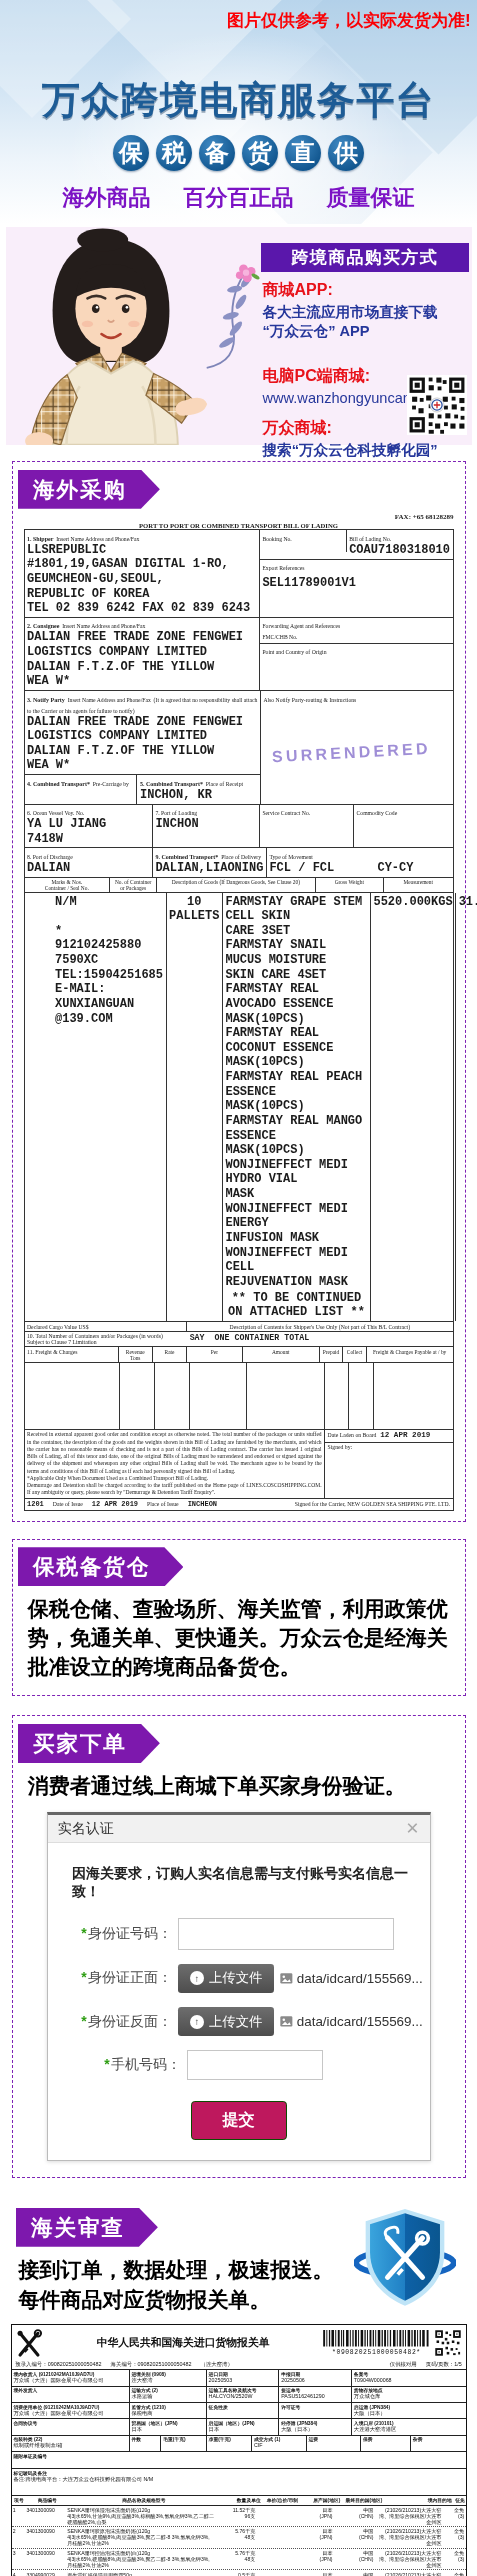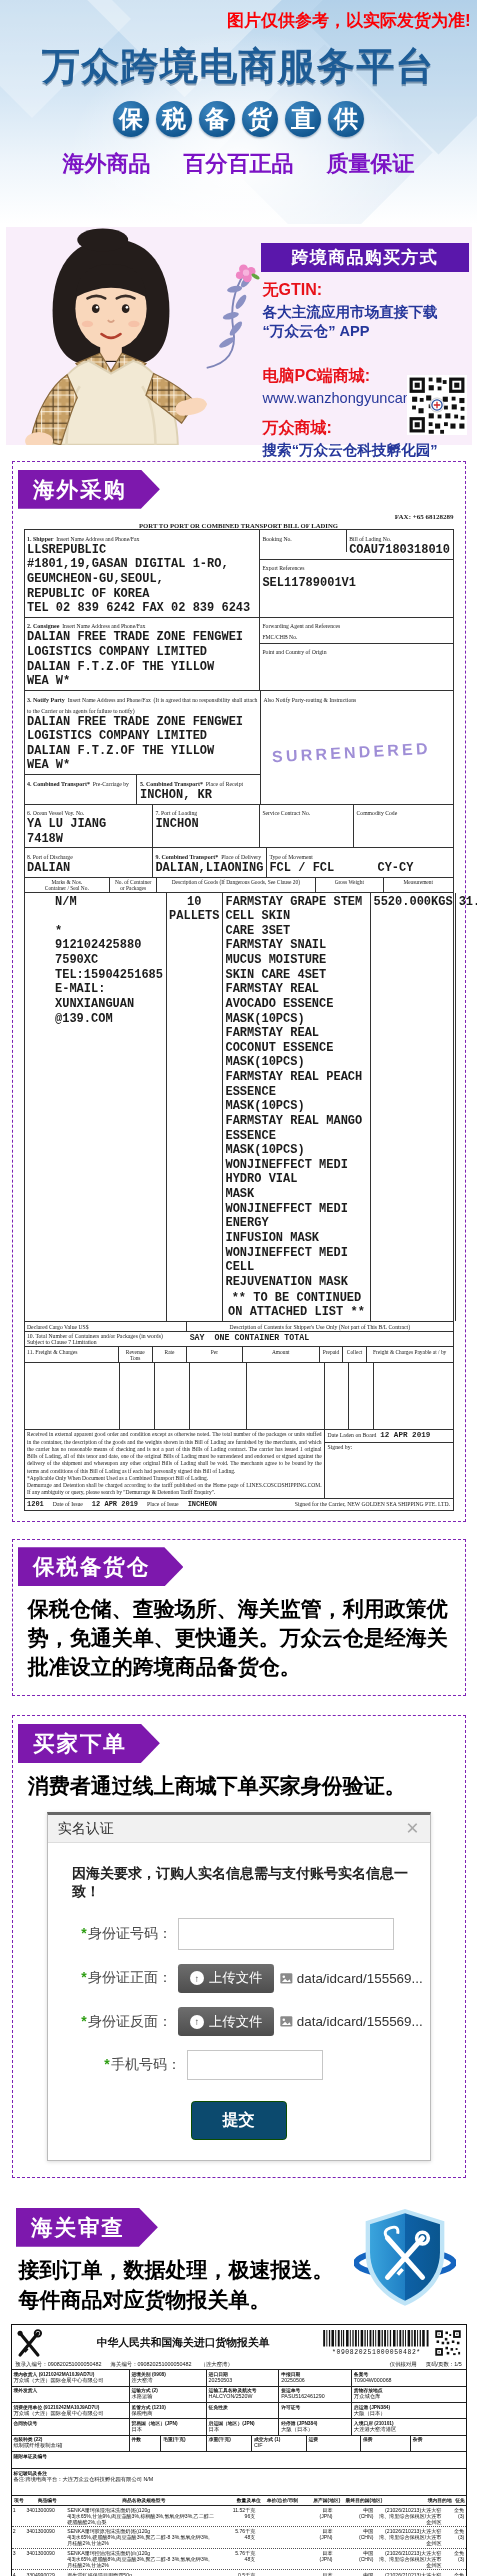--- a/index.html
+++ b/index.html
@@ -10,21 +10,21 @@
   
   .hero{position:relative;height:224px;background:linear-gradient(180deg,#b9d5ec 0%,#d3e5f4 40%,#eef5fb 72%,#ffffff 100%);overflow:hidden;}
   .tri{position:absolute;background:rgba(255,255,255,.28);transform:rotate(45deg);}
   .t1{width:140px;height:140px;left:-38px;top:-51px;}
   .t2{width:191px;height:191px;right:-57px;top:-76px;background:rgba(160,195,225,.25);}
   .t3{width:165px;height:165px;left:102px;top:-102px;background:rgba(255,255,255,.35);}
   .t4{width:153px;height:153px;right:76px;top:76px;background:rgba(170,200,228,.18);}
   .glow{position:absolute;left:60px;top:25.5px;width:356px;height:274px;border-radius:50%;
         background:radial-gradient(ellipse at center,rgba(255,255,255,.95) 0%,rgba(255,255,255,0) 68%);}
   .disclaimer{position:absolute;top:9px;right:6.4px;font-size:17px;font-weight:800;color:#fb0005;z-index:3;}
-  .hero-title{position:relative;z-index:2;margin-top:41px;text-align:center;font-size:38px;font-weight:800;
+  .hero-title{position:relative;z-index:2;margin-top:75px;text-align:center;font-size:38px;font-weight:800;
       color:#1d5c96;letter-spacing:1.3px;text-shadow:0 1.9px 0.6px rgba(10,44,82,.4);}
   .circles{position:relative;z-index:2;display:flex;justify-content:center;gap:7px;margin-top:9px;}
   .circle{width:36px;height:36px;border-radius:50%;background:radial-gradient(circle at 35% 28%,#3e88c2,#11568f 75%);
       color:#fff;font-size:24px;font-weight:800;display:flex;align-items:center;justify-content:center;box-shadow:0 1.3px 1.9px rgba(10,44,82,.35);}
   .hero-sub{position:relative;z-index:2;display:flex;justify-content:center;gap:33px;margin-top:11.5px;
       font-size:22px;font-weight:800;color:#7c13c5;}
 
   
   .pcard{position:relative;width:466px;height:218px;margin:2.5px auto 0;background:#f9eefa;}
   .pbanner{position:absolute;left:255px;right:2.5px;top:16.5px;height:29px;background:#5a17ab;color:#fff;
@@ -74,21 +74,21 @@
   .star{color:#2f9e14;font-weight:800;margin-right:1.3px;}
   .tinput{height:25.5px;border:0.6px solid #c6c6c6;background:#fff;margin-left:6.4px;}
   .in-name{width:127px;}
   .in-id{width:210px;height:28px;}
   .in-phone{width:130px;}
   .upbtn{margin-left:6.4px;display:inline-flex;align-items:center;gap:5.1px;background:linear-gradient(#6e6e6e,#4d4d4d);
       color:#fff;font-size:13.4px;border:none;border-radius:3.2px;padding:5.7px 11.5px;cursor:pointer;}
   .upcirc{width:14px;height:14px;border-radius:50%;background:#fff;color:#444;font-size:9.5px;font-weight:800;
       display:inline-flex;align-items:center;justify-content:center;}
   .filetxt{font-size:13.4px;color:#333;margin-left:6.4px;display:inline-flex;align-items:center;gap:3.8px;}
-  .submit{display:block;margin:21.6px auto 3.8px;background:#0c4a6e;color:#fff;font-size:16px;font-weight:700;
+  .submit{display:block;margin:21.6px auto 3.8px;background:#be185d;color:#fff;font-size:16px;font-weight:700;
       border:0.6px solid #0d4d00;border-radius:3.8px;padding:7.6px 31px;cursor:pointer;}
 
   
   .review{width:456px;margin:21.6px auto 0;position:relative;}
   .review .para{margin-left:8px;}
   .shield-wrap{position:absolute;right:10.2px;top:6.4px;}
 
   
   .decl{width:454px;margin:9px auto 0;border:1.3px solid #111;background:#fff;color:#111;}
   .d-head{display:flex;align-items:center;padding:2.5px 3.8px 1.3px;}
@@ -233,21 +233,21 @@
         <circle cx="84" cy="28" r="7"></circle>
         <circle cx="72" cy="24" r="6"></circle>
         <circle cx="82" cy="20" r="5" fill="#f7b4dd"></circle>
     </g>
     <ellipse cx="97" cy="26" rx="7" ry="3" fill="#64a53f" transform="rotate(30 97 26)"></ellipse>
   </svg>
 
   <div class="pbanner">跨境商品购买方式</div>
 
   <div class="pgroup" style="top:53px;">
-    <div class="plabel">无GTIN:</div>
+    <div class="plabel">商城APP:</div>
     <div class="pline">各大主流应用市场直接下载</div>
     <div class="pline">“万众云仓” APP</div>
   </div>
   <div class="pgroup" style="top:139px;">
     <div class="plabel">电脑PC端商城:</div>
     <div class="purl">www.wanzhongyuncang.com</div>
   </div>
   <div class="pgroup" style="top:191px;">
     <div class="plabel">万众商城:</div>
     <div class="pline">搜索“万众云仓科技孵化园”</div>

